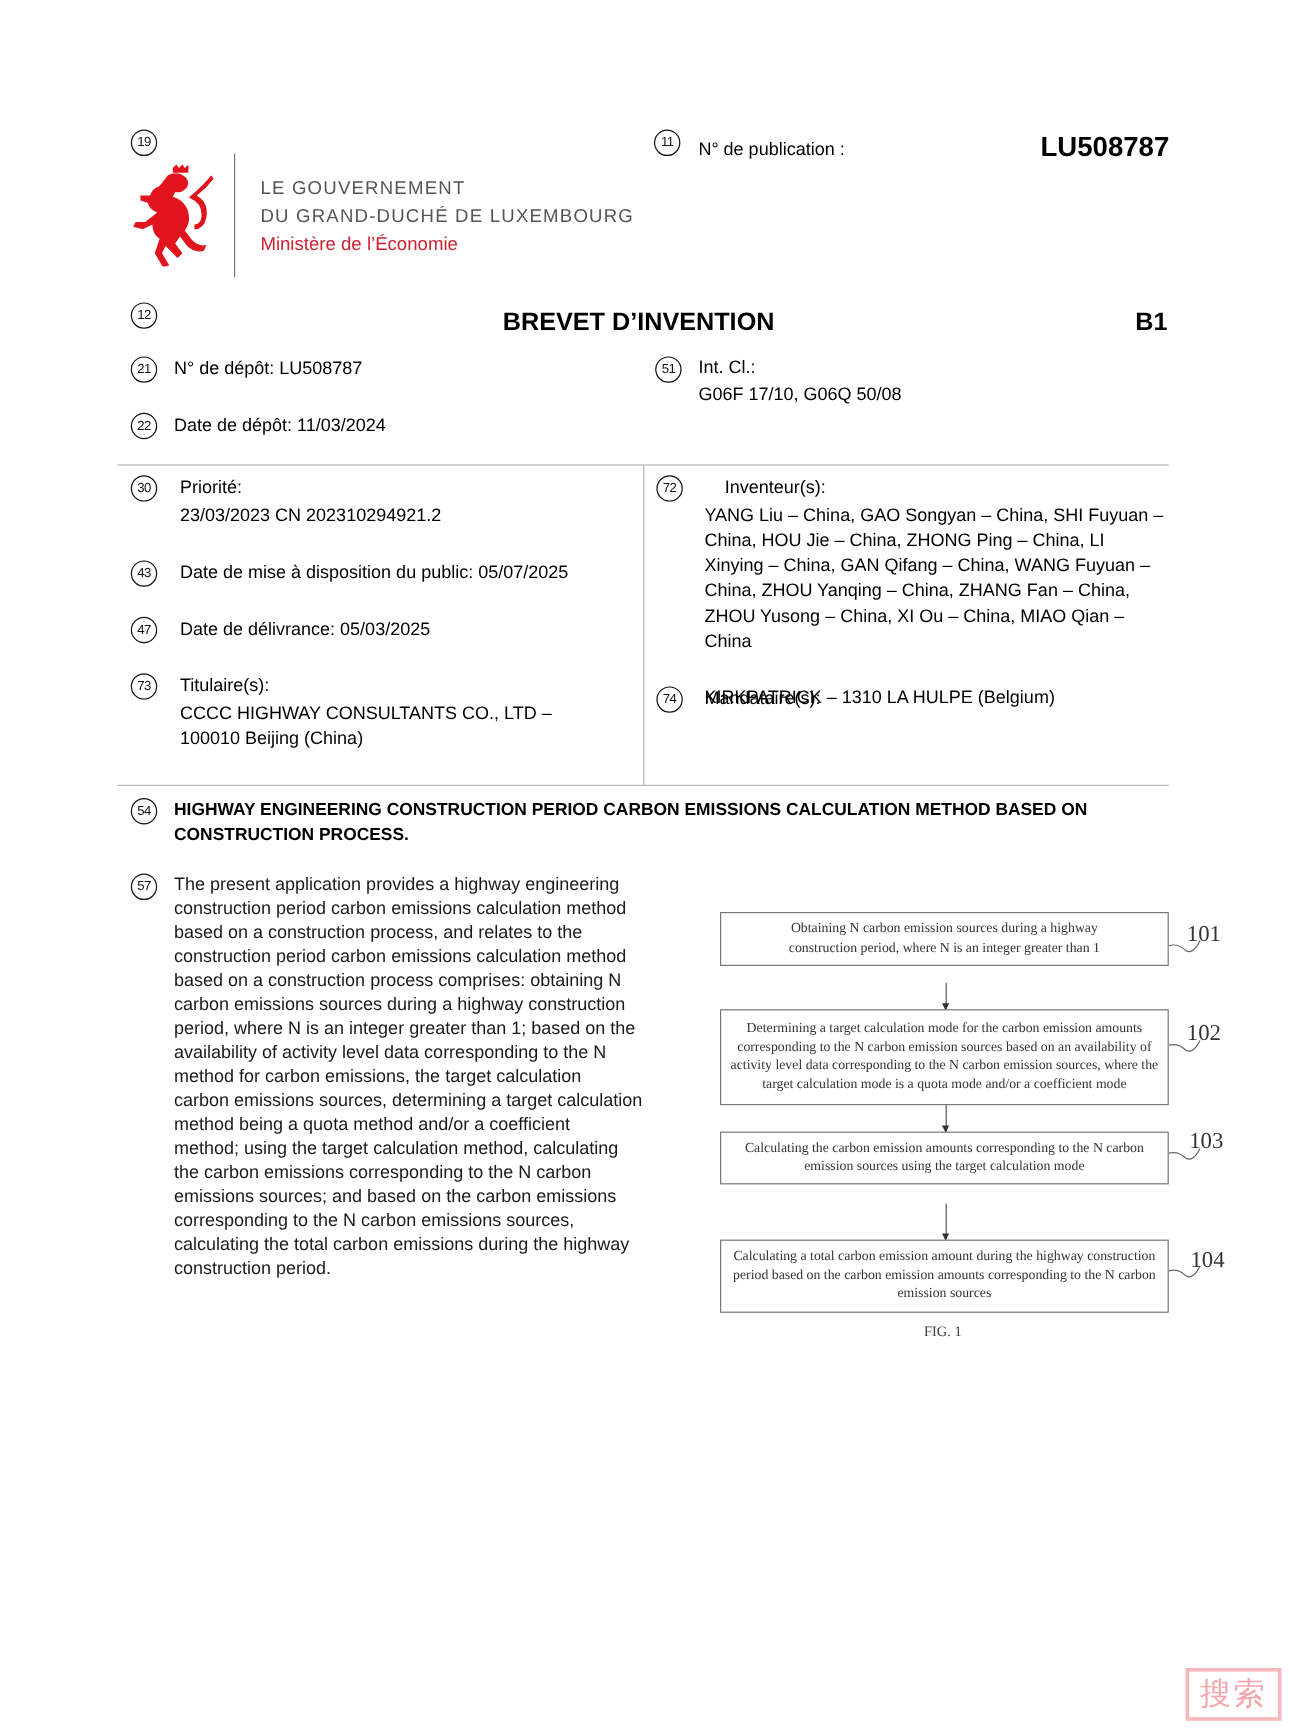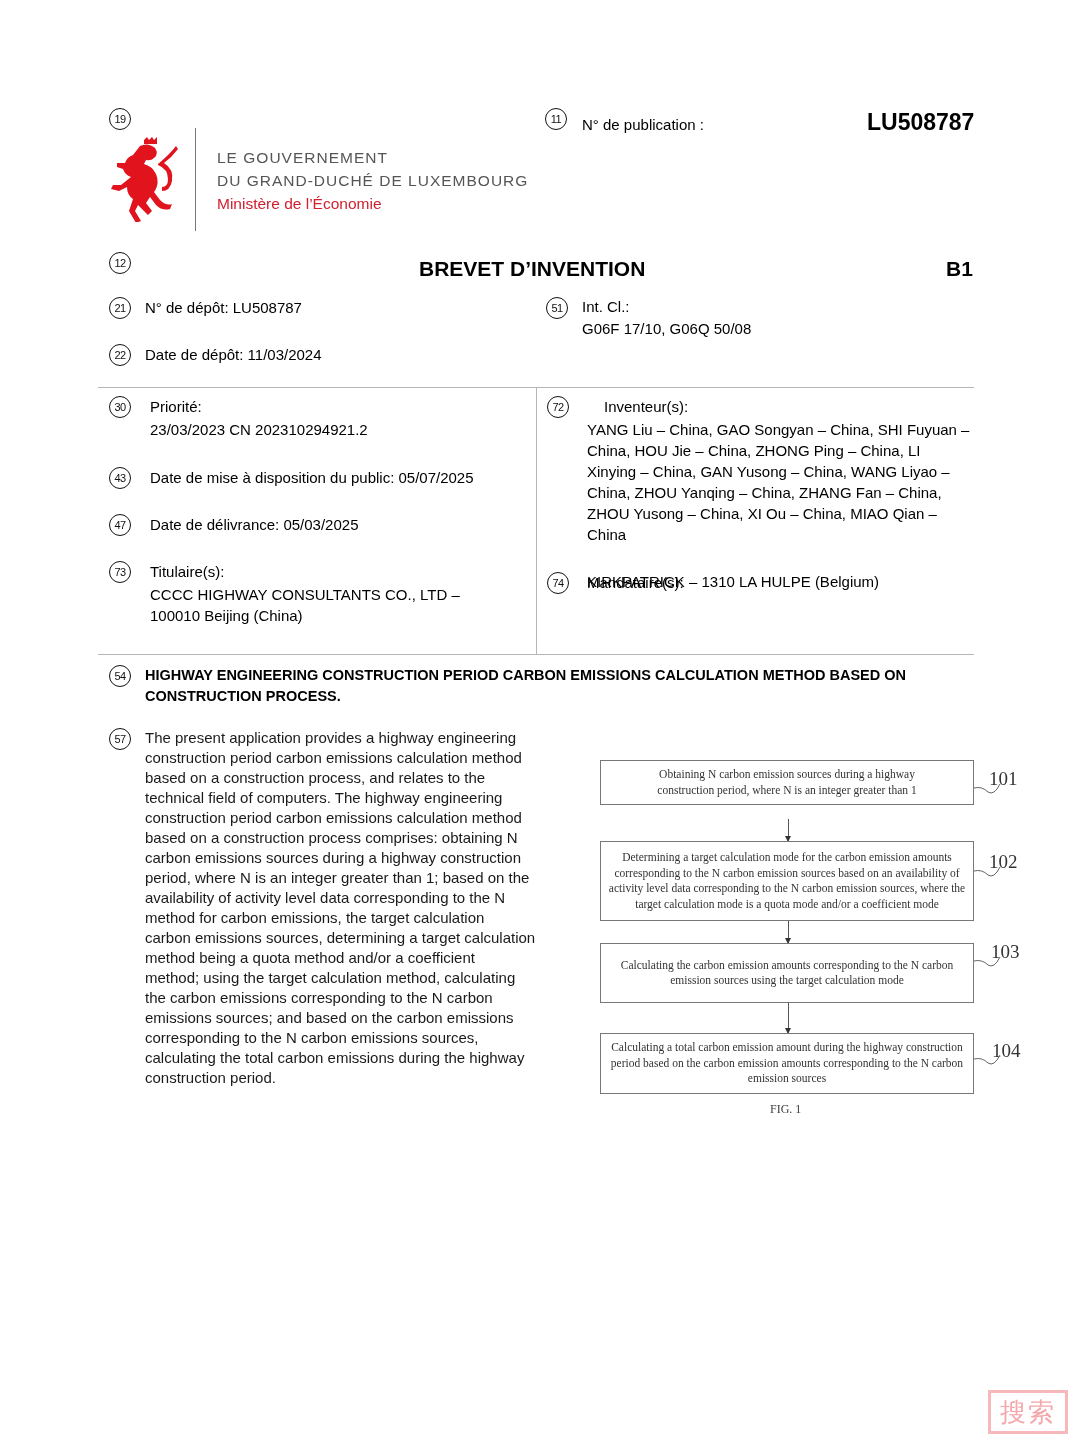--- a/index.html
+++ b/index.html
@@ -76,38 +76,37 @@
 <div class="txt" style="left:150px;top:514px;">Date de délivrance: 05/03/2025</div>
 <div class="inid" style="left:109px;top:561px;">73</div>
 <div class="txt" style="left:150px;top:561px;">Titulaire(s):</div>
 <div class="txt" style="left:150px;top:584px;">CCCC HIGHWAY CONSULTANTS CO., LTD –</div>
 <div class="txt" style="left:150px;top:605px;">100010 Beijing (China)</div>
 
 <div class="inid" style="left:547px;top:396px;">72</div>
 <div class="txt" style="left:604px;top:396px;">Inventeur(s):</div>
 <div class="txt" style="left:587px;top:419px;">YANG Liu – China, GAO Songyan – China, SHI Fuyuan –</div>
 <div class="txt" style="left:587px;top:440px;">China, HOU Jie – China, ZHONG Ping – China, LI</div>
-<div class="txt" style="left:587px;top:461px;">Xinying – China, GAN Yusong – China, WANG Liyao –</div>
+<div class="txt" style="left:587px;top:461px;">Xinying – China, GAN Qifang – China, WANG Fuyuan –</div>
 <div class="txt" style="left:587px;top:482px;">China, ZHOU Yanqing – China, ZHANG Fan – China,</div>
 <div class="txt" style="left:587px;top:503px;">ZHOU Yusong – China, XI Ou – China, MIAO Qian –</div>
 <div class="txt" style="left:587px;top:524px;">China</div>
 <div class="inid" style="left:547px;top:572px;">74</div>
 <div class="txt" style="left:587px;top:572px;">Mandataire(s):</div>
 <div class="txt" style="left:587px;top:571px;">KIRKPATRICK – 1310 LA HULPE (Belgium)</div>
 
 <div class="inid" style="left:109px;top:665px;">54</div>
 <div class="txt bold" style="left:145px;top:665px;font-size:14.5px;">HIGHWAY ENGINEERING CONSTRUCTION PERIOD CARBON EMISSIONS CALCULATION METHOD BASED ON</div>
 <div class="txt bold" style="left:145px;top:686px;font-size:14.5px;">CONSTRUCTION PROCESS.</div>
 
 <div class="inid" style="left:109px;top:728px;">57</div>
 <div class="abstract">
   <span>The present application provides a highway engineering</span>
   <span>construction period carbon emissions calculation method</span>
   <span>based on a construction process, and relates to the</span>
-  <span>technical field of computers. The highway engineering</span>
   <span>construction period carbon emissions calculation method</span>
   <span>based on a construction process comprises: obtaining N</span>
   <span>carbon emissions sources during a highway construction</span>
   <span>period, where N is an integer greater than 1; based on the</span>
   <span>availability of activity level data corresponding to the N</span>
   <span>method for carbon emissions, the target calculation</span>
   <span>carbon emissions sources, determining a target calculation</span>
   <span>method being a quota method and/or a coefficient</span>
   <span>method; using the target calculation method, calculating</span>
   <span>the carbon emissions corresponding to the N carbon</span>
@@ -130,21 +129,21 @@
 <div class="fbox" style="top:841px;height:80px;">
   <span>Determining a target calculation mode for the carbon emission amounts corresponding to the N carbon emission sources based on an availability of activity level data corresponding to the N carbon emission sources, where the target calculation mode is a quota mode and/or a coefficient mode</span>
 </div>
 <div class="fref" style="left:989px;top:851px;">102</div>
 <svg class="abs" style="left:974px;top:865px;" width="30" height="16">
     <path d="M0 6 q8 -2 14 4 q6 4 12 -8" stroke="#666" fill="none" stroke-width="1"></path>
   </svg>
 
 <div class="arrow" style="top:921px;height:22px;"></div>
 
-<div class="fbox" style="top:943px;height:60px;">
+<div class="fbox" style="top:943px;height:44px;">
   <span style="max-width:365px;">Calculating the carbon emission amounts corresponding to the N carbon emission sources using the target calculation mode</span>
 </div>
 <div class="fref" style="left:991px;top:941px;">103</div>
 <svg class="abs" style="left:974px;top:955px;" width="30" height="16">
     <path d="M0 6 q8 -2 14 4 q6 4 12 -8" stroke="#666" fill="none" stroke-width="1"></path>
   </svg>
 
 <div class="arrow" style="top:1003px;height:30px;"></div>
 
 <div class="fbox" style="top:1033px;height:61px;">

